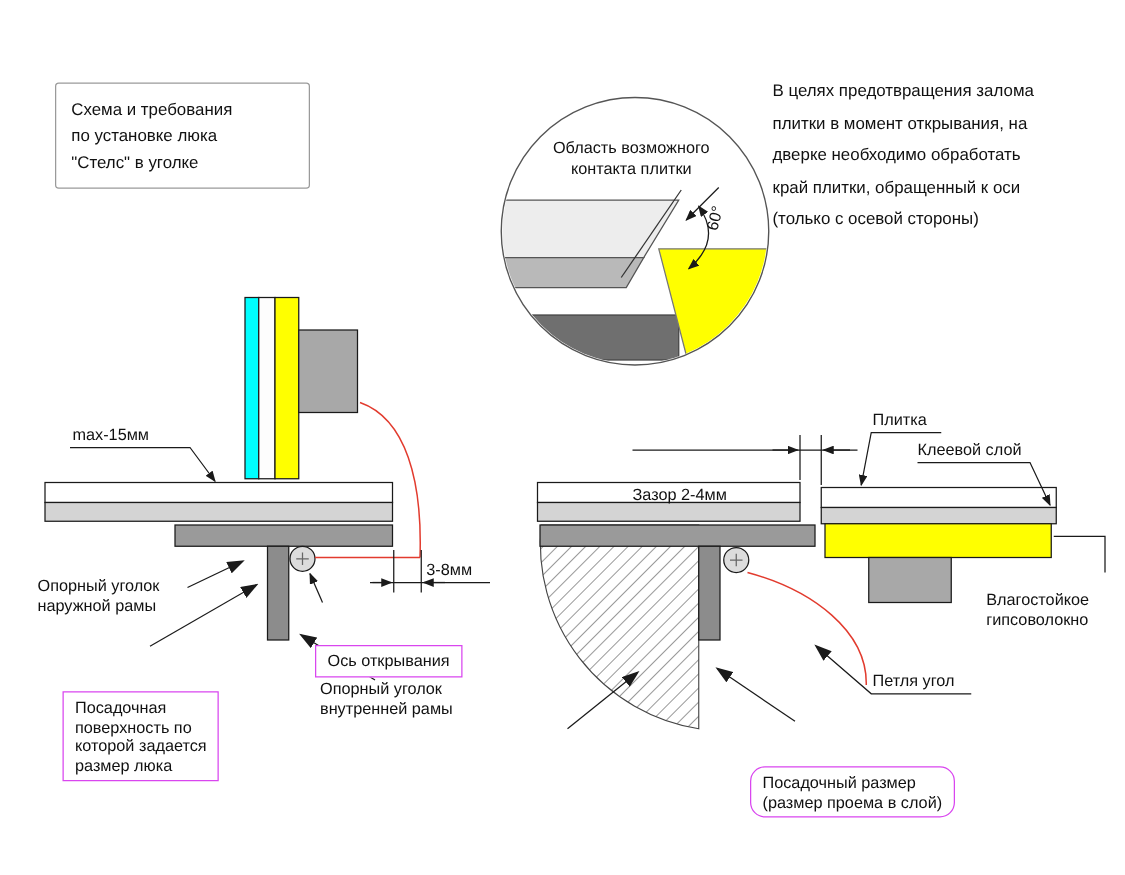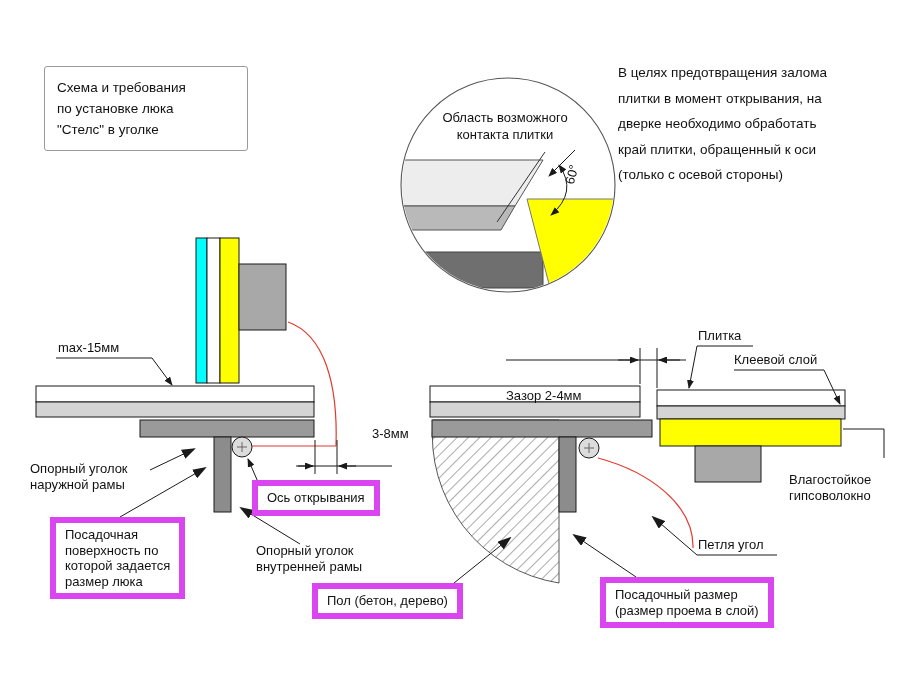--- a/index.html
+++ b/index.html
@@ -1,21 +1,21 @@
 <!DOCTYPE html>
 <html><head>
 <meta charset="utf-8">
 <style>
   html,body{margin:0;padding:0;}
   body{background:#fff;font-family:"Liberation Sans",sans-serif;}
   .stage{position:relative;width:900px;height:700px;background:#fff;overflow:hidden;}
   .stage svg{position:absolute;left:0;top:0;}
   .lbl{position:absolute;z-index:2;font:13px/15.5px "Liberation Sans",sans-serif;color:#111;white-space:nowrap;}
   .lbl div{white-space:nowrap;}
-  .box{border:6px solid #d946ef;background:#fff;padding:4px 9px;}
+  .box{border:1px solid #d946ef;background:#fff;padding:4px 9px;margin-top:36px;}
   .title-box{left:28px;top:66px;width:178px;border:1px solid #9a9a9a;border-radius:3px;background:#fff;
              padding:10px 12px;font-size:13.5px;line-height:21px;margin-left:16px;}
   .note{left:618px;top:60px;width:276px;font-size:13.5px;line-height:25.5px;}
   .detail-caption{left:424px;top:110px;width:162px;text-align:center;line-height:16.5px;}
   .angle60{left:562px;top:182px;transform:rotate(-75deg);transform-origin:0 0;}
   .ld{stroke:#1a1a1a;stroke-width:1;fill:none;}
   .outline{stroke:#1a1a1a;stroke-width:1;}
   .metal{fill:#9a9a9a;}
   .metal2{fill:#8c8c8c;}
   .block{fill:#a8a8a8;}
@@ -133,21 +133,21 @@
 </div>
 
 <div class="lbl detail-caption">
   <div>Область возможного</div>
   <div>контакта плитки</div>
 </div>
 
 <div class="lbl angle60">60°</div>
 
 <div class="lbl" style="left:58px;top:340px;">max-15мм</div>
-<div class="lbl" style="left:341px;top:426px;margin-left:31px;">3-8мм</div>
+<div class="lbl" style="left:341px;top:448px;">3-8мм</div>
 <div class="lbl box" style="left:252px;top:480px;">Ось открывания</div>
 
 <div class="lbl" style="left:30px;top:461px;">
   <div>Опорный уголок</div>
   <div>наружной рамы</div>
 </div>
 
 <div class="lbl box" style="left:50px;top:517px;">
   <div>Посадочная</div>
   <div>поверхность по</div>
@@ -163,20 +163,19 @@
 <div class="lbl" style="left:506px;top:340px;margin-top:48px;">Зазор 2-4мм</div>
 <div class="lbl" style="left:698px;top:328px;">Плитка</div>
 <div class="lbl" style="left:734px;top:352px;">Клеевой слой</div>
 
 <div class="lbl" style="left:789px;top:456px;margin-top:16px;">
   <div>Влагостойкое</div>
   <div>гипсоволокно</div>
 </div>
 
 <div class="lbl" style="left:698px;top:537px;">Петля угол</div>
-<div class="lbl box" style="left:312px;top:583px;">Пол (бетон, дерево)</div>
 
-<div class="lbl box" style="left:600px;top:577px;">
+<div class="lbl box" style="left:600px;top:577px;border-radius:12px;">
   <div>Посадочный размер</div>
   <div>(размер проема в слой)</div>
 </div>
 
 </div>
 
 </body></html>

